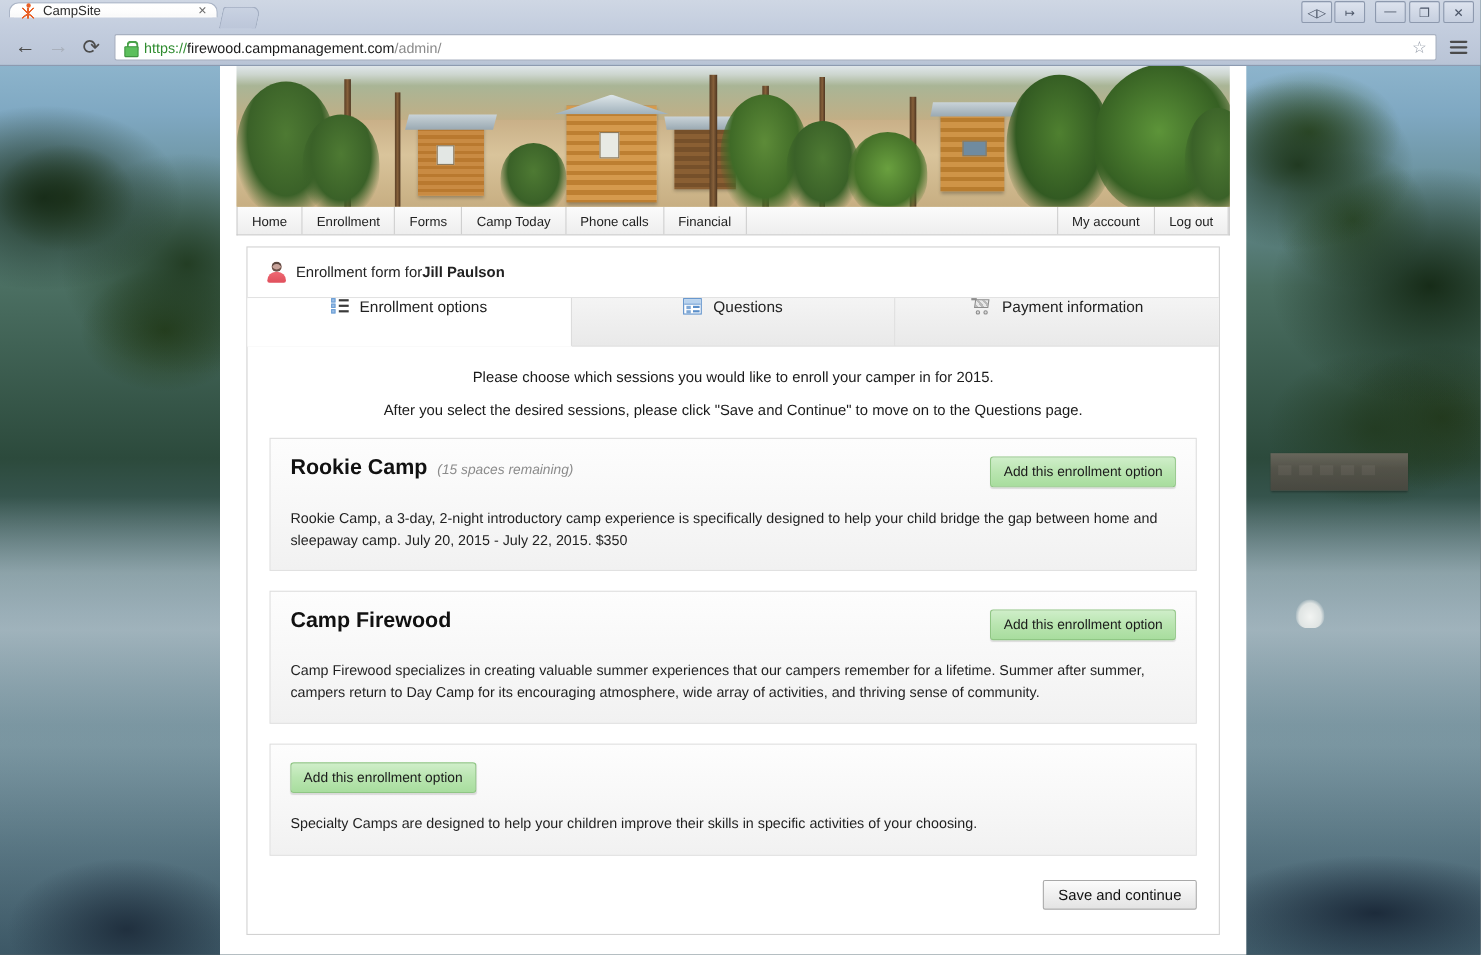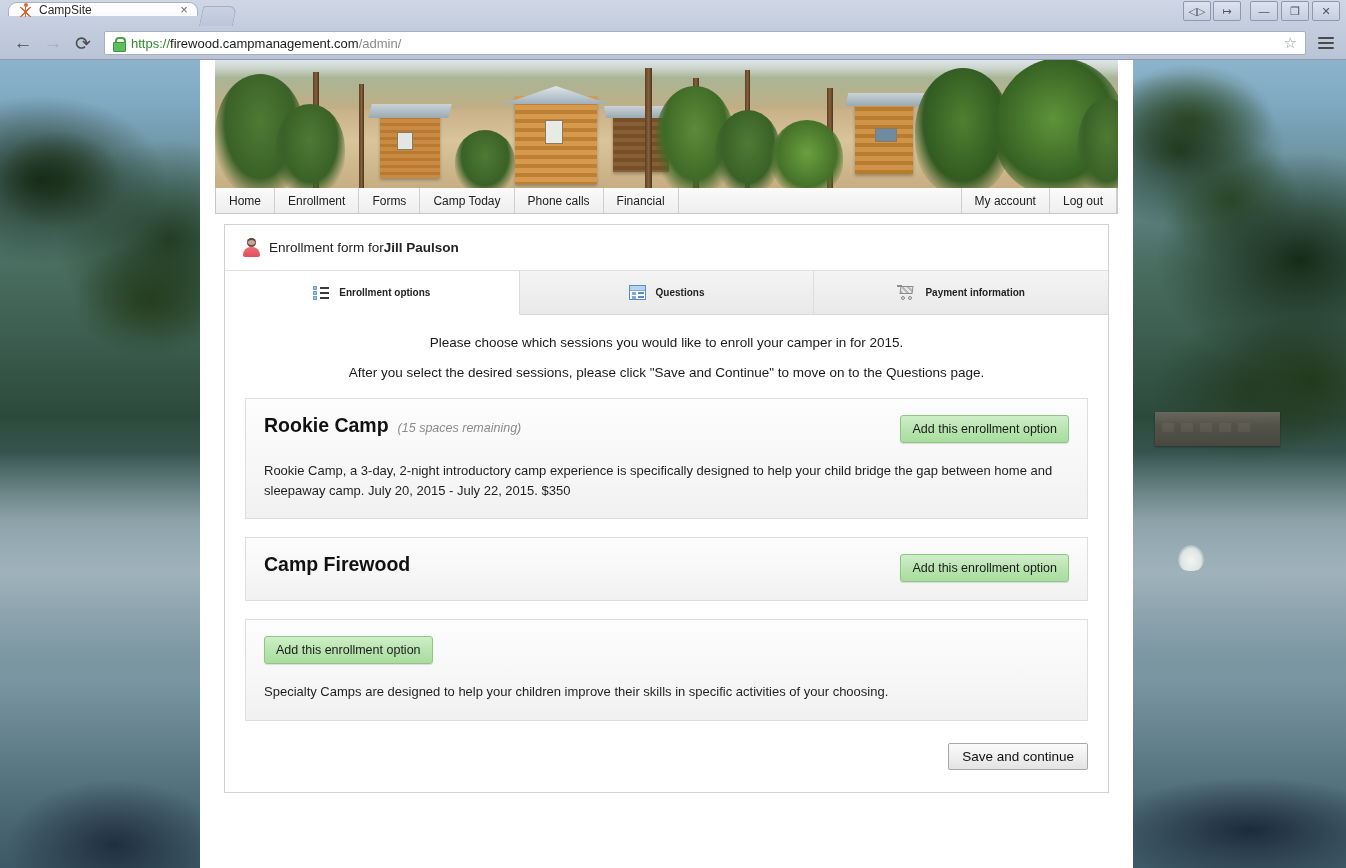--- a/index.html
+++ b/index.html
@@ -215,22 +215,22 @@
   }
   .avatar::after {
     content: ""; position: absolute; left: 0; top: 9px; width: 17px; height: 10px;
     background: linear-gradient(to bottom, #ef6a74, #e04f5c);
     border-radius: 8px 8px 2px 2px;
   }
   .panel-head strong { font-weight: bold; }
 
   .tabs { display: flex; height: 44px; background: #efefef; border-bottom: 1px solid #d9d9d9; }
   .tabx {
-    flex: 1; display: flex; align-items: center; justify-content: center;
-    font-size: 10px; font-weight: bold; color: #222; gap: 10px;
+    flex: 1; display: flex; justify-content: center;
+    font-size: 14px; font-weight: normal; color: #222; gap: 10px;
     border-right: 1px solid #dcdcdc; background: linear-gradient(to bottom, #f4f4f4, #e9e9e9);
   }
   .tabx.active { background: #ffffff; border-bottom: 1px solid #fff; margin-bottom: -1px; }
   .tabx:last-child { border-right: none; }
 
   .icon-list { width: 16px; height: 14px; position: relative; flex: none; }
   .icon-list i {
     position: absolute; left: 0; width: 4px; height: 4px; background: #9cc0e8; border: 1px solid #6d9ed4;
   }
   .icon-list i:nth-child(1) { top: 0; }
@@ -466,20 +466,21 @@
           <p>Rookie Camp, a 3-day, 2-night introductory camp experience is specifically designed to help your child bridge the gap between home and sleepaway camp. July 20, 2015 - July 22, 2015. $350</p>
         </div>
 
         <div class="option">
           <div class="row">
             <h2>
               <span>Camp Firewood</span>
             </h2>
             <div class="addbtn">Add this enrollment option</div>
           </div>
+          <p>Camp Firewood specializes in creating valuable summer experiences that our campers remember for a lifetime. Summer after summer, campers return to Day Camp for its encouraging atmosphere, wide array of activities, and thriving sense of community.</p>
         </div>
 
         <div class="option">
           <div class="row">
             <div class="addbtn">Add this enrollment option</div>
           </div>
           <p>Specialty Camps are designed to help your children improve their skills in specific activities of your choosing.</p>
         </div>
 
         <div class="footer-actions">

